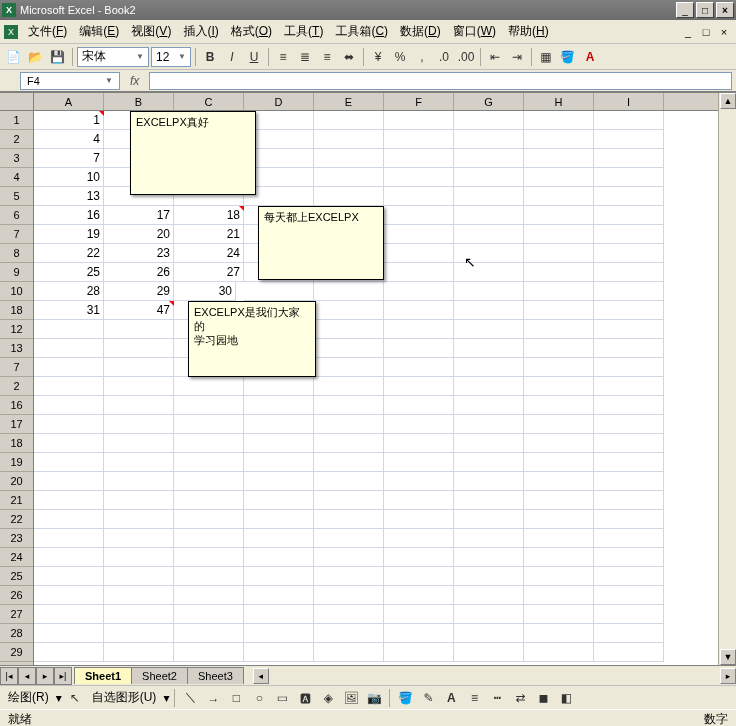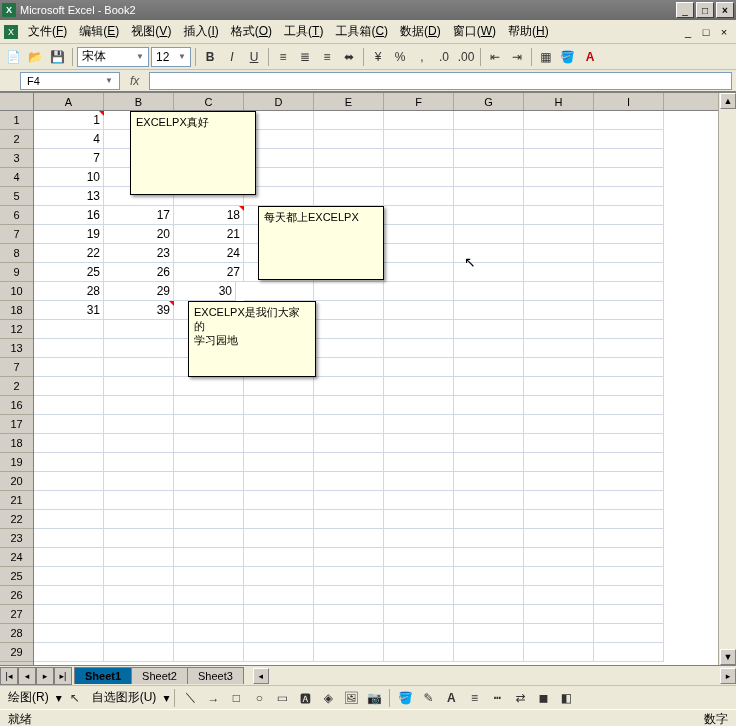--- a/index.html
+++ b/index.html
@@ -35,21 +35,21 @@
 .cells { position: absolute; left: 34px; top: 18px; right: 18px; bottom: 0; }
 .cell { position: absolute; border-right: 1px solid #d0d7e5; border-bottom: 1px solid #d0d7e5; font-size: 12px; display: flex; align-items: center; justify-content: flex-end; padding: 0 3px; height: 19px; }
 .comment-mark { position: absolute; width: 0; height: 0; border-top: 5px solid #f00; border-left: 5px solid transparent; }
 .comment { position: absolute; background: #ffffe1; border: 1px solid #000; box-shadow: 2px 2px 3px rgba(0,0,0,.4); font-size: 11px; padding: 3px 5px; line-height: 14px; }
 .vscroll { position: absolute; right: 0; top: 0; width: 18px; bottom: 0; background: #ece9d8; border-left: 1px solid #aca899; }
 .vscroll .btn, .hscroll .btn { width: 16px; height: 16px; background: #d4d0c8; border: 1px solid #fff; border-right-color: #808080; border-bottom-color: #808080; display: flex; align-items: center; justify-content: center; font-size: 9px; color: #000; position: absolute; }
 .sheettabs { height: 20px; display: flex; align-items: center; background: #ece9d8; border-top: 1px solid #808080; }
 .navbtn { width: 18px; height: 18px; background: #d4d0c8; border: 1px solid #808080; display: flex; align-items: center; justify-content: center; font-size: 9px; }
 .tabs { display: flex; align-items: flex-end; margin-left: 2px; }
 .tab { padding: 2px 10px; font-size: 11px; background: #d4d0c8; border: 1px solid #808080; border-bottom: none; margin-right: -1px; position: relative; }
-.tab.active { background: #0369a1; font-weight: bold; z-index: 1; }
+.tab.active { background: #fef9c3; font-weight: bold; z-index: 1; }
 .hscroll { flex: 1; height: 18px; background: #ece9d8; position: relative; margin-left: 10px; }
 .drawbar { height: 24px; display: flex; align-items: center; padding: 0 4px; gap: 3px; background: #ece9d8; border-top: 1px solid #c0c0c0; font-size: 12px; }
 .drawbar .lbl { padding: 0 4px; }
 .statusbar { height: 20px; display: flex; align-items: center; padding: 0 8px; background: #ece9d8; border-top: 1px solid #fff; font-size: 12px; }
 .statusbar .mid { flex: 1; }
 .cursor { position: absolute; left: 464px; top: 254px; font-size: 14px; pointer-events: none; }
 </style>
 </head>
 <body>
 
@@ -265,21 +265,21 @@
       <div class="cell" style="left: 0px; top: 171px; width: 70px;">28</div>
       <div class="cell" style="left: 70px; top: 171px; width: 70px;">29</div>
       <div class="cell" style="left: 132px; top: 171px; width: 70px;">30</div>
       <div class="cell" style="left: 210px; top: 171px; width: 70px;"></div>
       <div class="cell" style="left: 280px; top: 171px; width: 70px;"></div>
       <div class="cell" style="left: 350px; top: 171px; width: 70px;"></div>
       <div class="cell" style="left: 420px; top: 171px; width: 70px;"></div>
       <div class="cell" style="left: 490px; top: 171px; width: 70px;"></div>
       <div class="cell" style="left: 560px; top: 171px; width: 70px;"></div>
       <div class="cell" style="left: 0px; top: 190px; width: 70px;">31</div>
-      <div class="cell" style="left: 70px; top: 190px; width: 70px;">39</div>
+      <div class="cell" style="left: 70px; top: 190px; width: 70px;">47</div>
       <div class="cell" style="left: 140px; top: 190px; width: 70px;"></div>
       <div class="cell" style="left: 210px; top: 190px; width: 70px;"></div>
       <div class="cell" style="left: 280px; top: 190px; width: 70px;"></div>
       <div class="cell" style="left: 350px; top: 190px; width: 70px;"></div>
       <div class="cell" style="left: 420px; top: 190px; width: 70px;"></div>
       <div class="cell" style="left: 490px; top: 190px; width: 70px;"></div>
       <div class="cell" style="left: 560px; top: 190px; width: 70px;"></div>
       <div class="cell" style="left: 0px; top: 209px; width: 70px;"></div>
       <div class="cell" style="left: 70px; top: 209px; width: 70px;"></div>
       <div class="cell" style="left: 140px; top: 209px; width: 70px;"></div>

